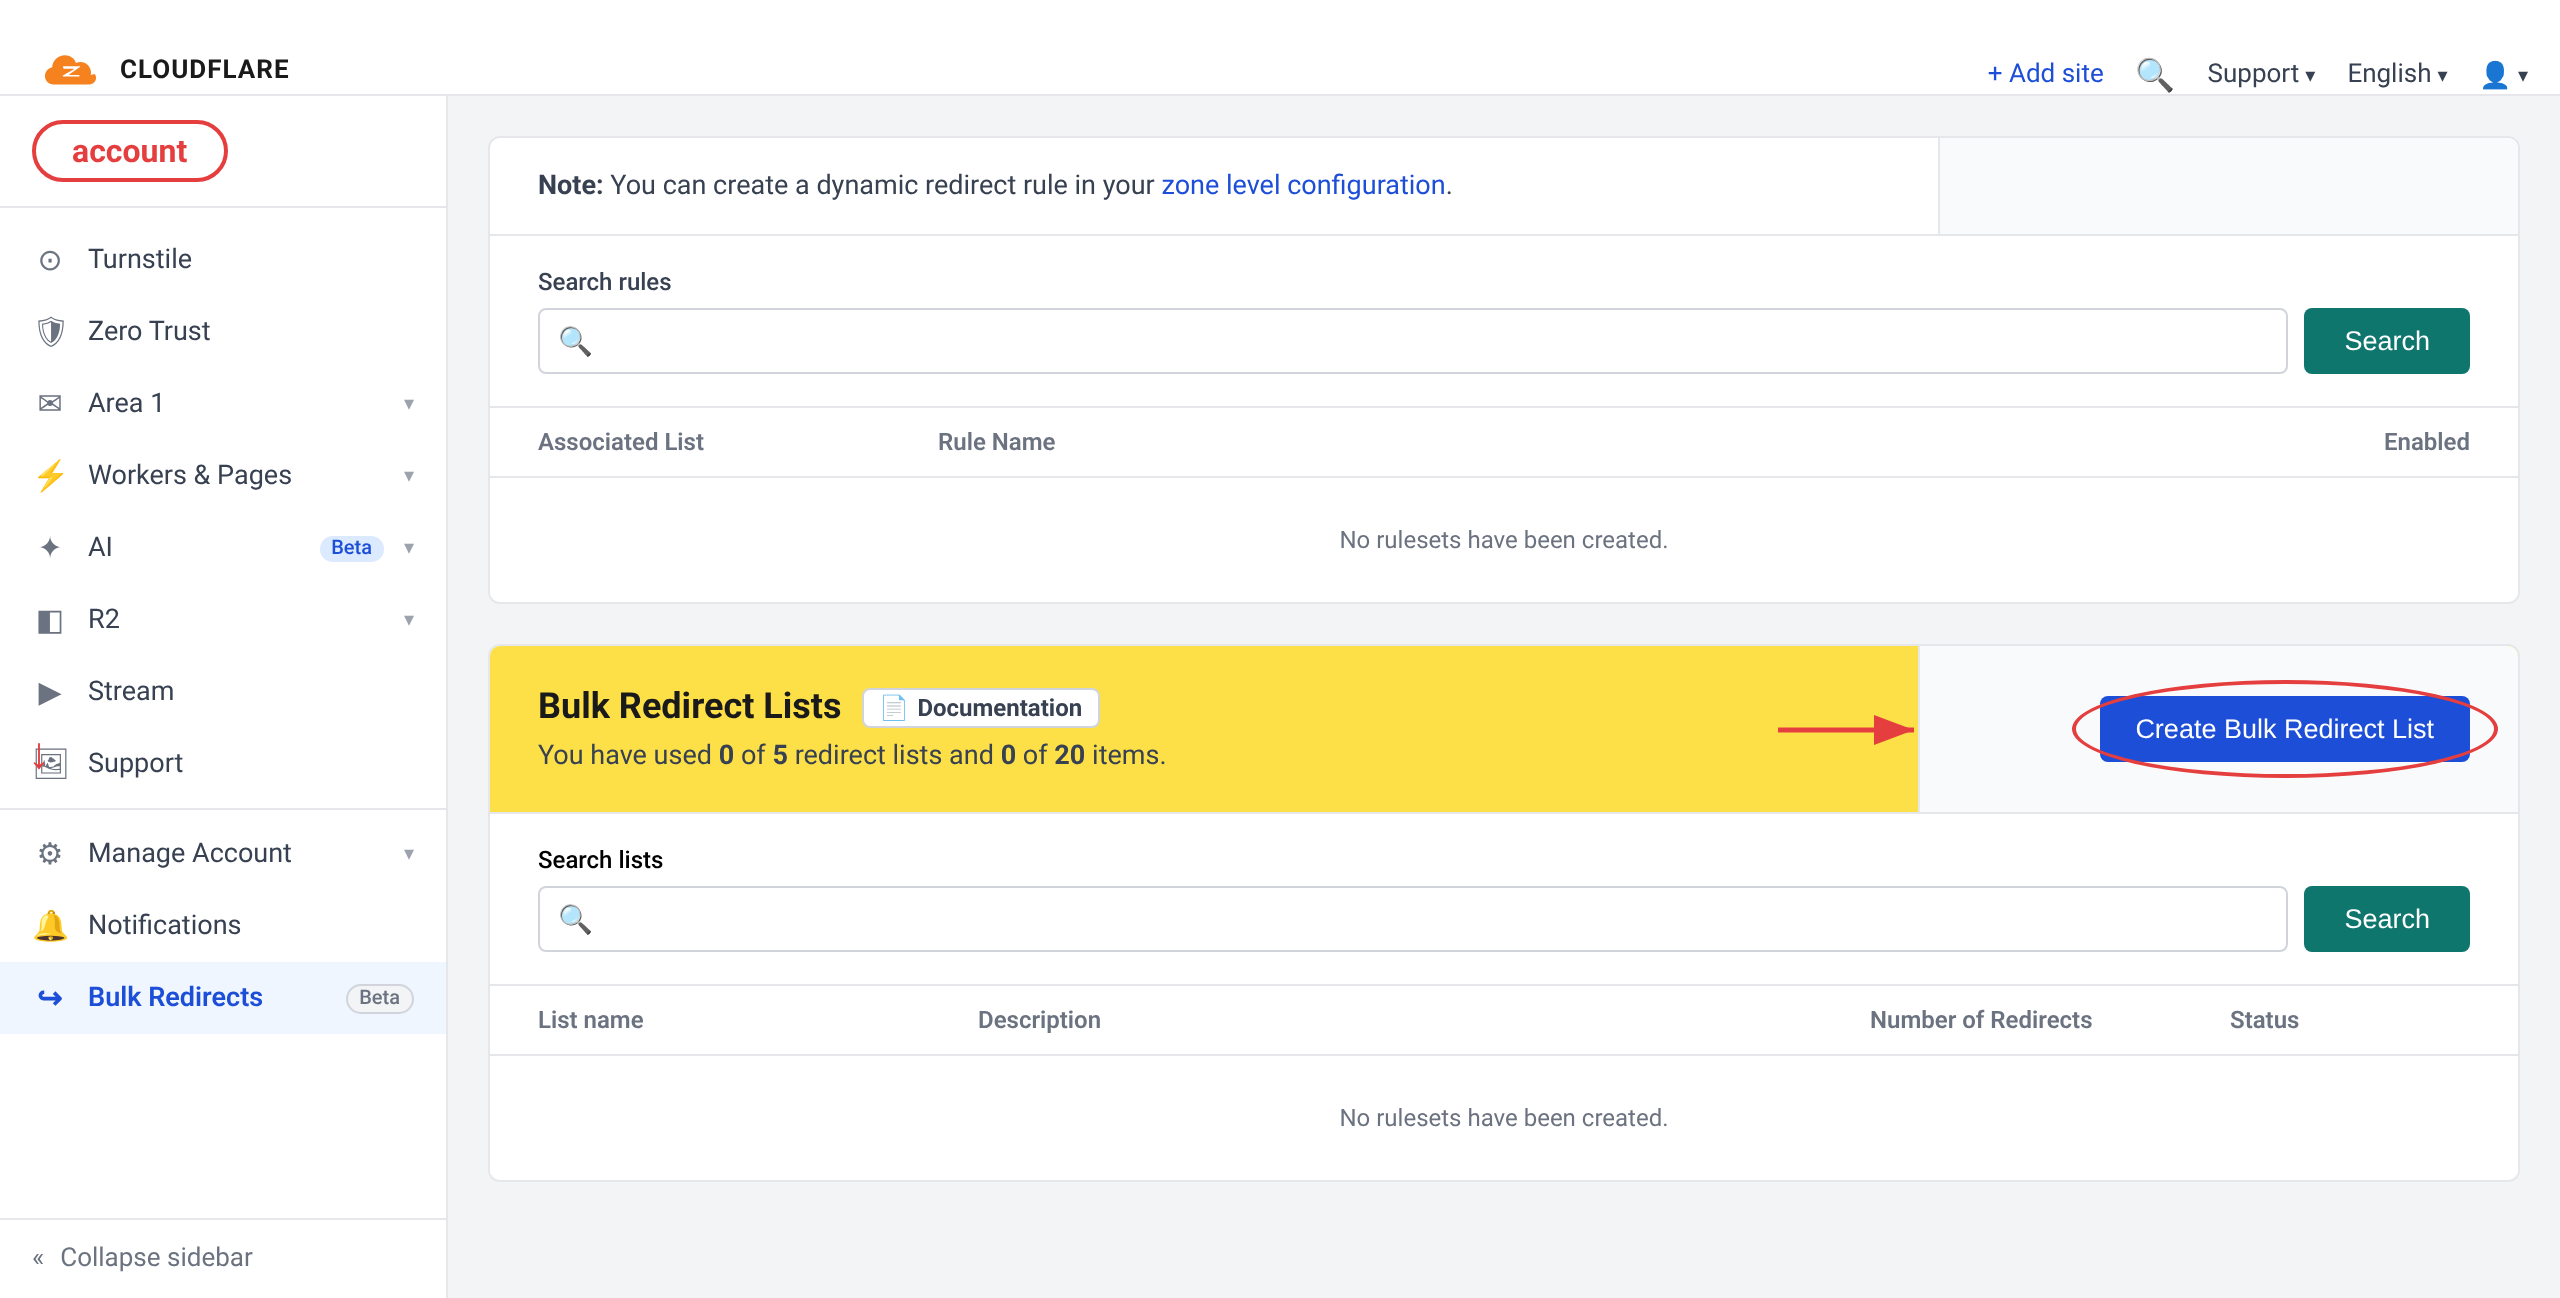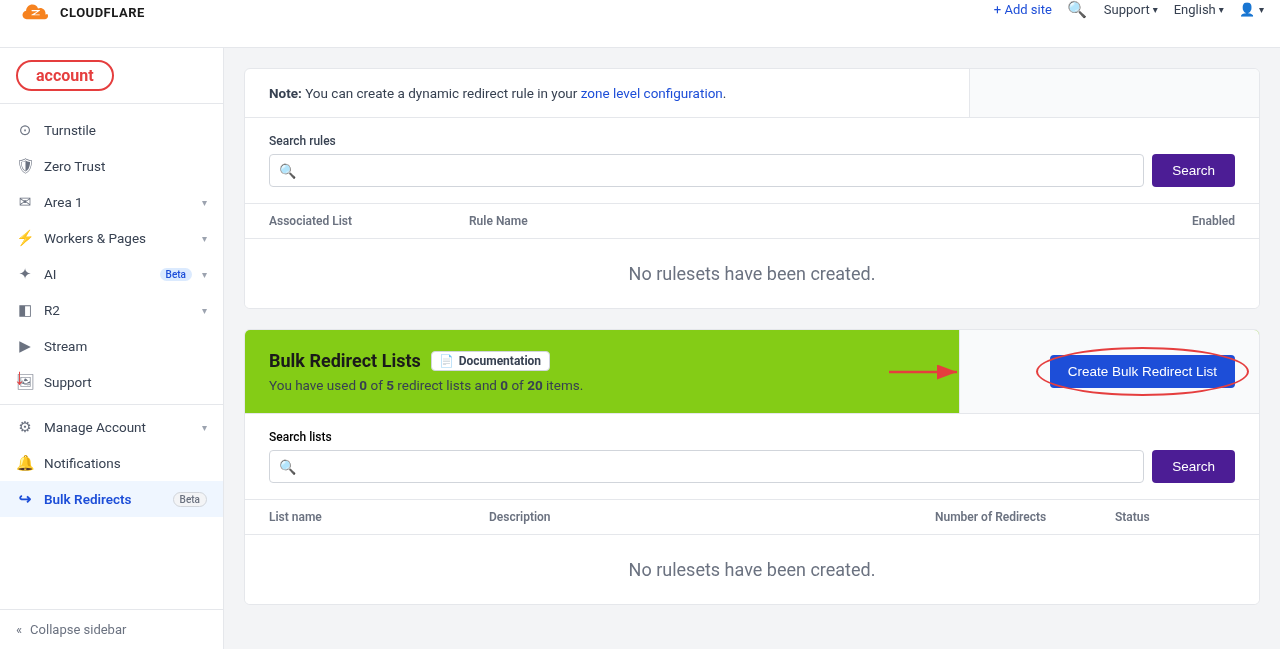--- a/index.html
+++ b/index.html
@@ -1,20 +1,20 @@
 <!DOCTYPE html>
 <html><head>
   <meta charset="utf-8">
   <style>
     * { box-sizing: border-box; margin: 0; padding: 0; }
     body { font-family: -apple-system, BlinkMacSystemFont, 'Segoe UI', Roboto, sans-serif; font-size: 14px; color: #1a1a1a; background: #f3f4f6; display: flex; flex-direction: column; height: 100vh; overflow: hidden; }
 
     
     .topnav {
-      display: flex; align-items: flex-start; background: #fff; border-bottom: 1px solid #e5e7eb;
+      display: flex; align-items: flex-end; background: #fff; border-bottom: 1px solid #e5e7eb;
       padding: 0 16px; height: 48px; flex-shrink: 0; justify-content: space-between; z-index: 10;
     }
     .topnav-left { display: flex; align-items: center; gap: 8px; }
     .logo-area { display: flex; align-items: center; gap: 8px; }
     .logo-icon { width: 36px; height: 24px; }
     .logo-text { font-weight: 700; font-size: 13px; color: #1a1a1a; letter-spacing: 0.5px; }
     .topnav-right { display: flex; align-items: center; gap: 16px; font-size: 13px; color: #374151; }
     .topnav-right .add-site { display: flex; align-items: center; gap: 4px; color: #1d4ed8; font-size: 13px; cursor: pointer; }
     .topnav-icon { cursor: pointer; color: #6b7280; font-size: 16px; }
     .topnav-support { display: flex; align-items: center; gap: 3px; cursor: pointer; color: #374151; }
@@ -65,39 +65,39 @@
     .search-input-wrap .search-icon-inner {
       position: absolute; left: 10px; top: 50%; transform: translateY(-50%);
       color: #9ca3af; font-size: 14px; pointer-events: none;
     }
     .search-input {
       width: 100%; padding: 8px 10px 8px 32px;
       border: 1px solid #d1d5db; border-radius: 4px; font-size: 13.5px;
       outline: none; color: #374151;
     }
     .btn-search {
-      background: #4c1d95; color: #fff; border: none; border-radius: 4px;
+      background: #0f766e; color: #fff; border: none; border-radius: 4px;
       padding: 8px 20px; font-size: 13.5px; font-weight: 500; cursor: pointer; white-space: nowrap;
     }
 
     
     .table-header {
       display: grid; background: #fff; border-bottom: 1px solid #e5e7eb;
       padding: 10px 24px; font-size: 12px; color: #6b7280; font-weight: 600;
     }
     .table-header.rules-table { grid-template-columns: 200px 1fr 120px; }
     .table-header.lists-table { grid-template-columns: 220px 1fr 180px 120px; }
     .table-empty {
-      padding: 24px; text-align: center; color: #6b7280; font-size: 18px;
+      padding: 24px; text-align: center; color: #6b7280; font-size: 12px;
       background: #fff;
     }
 
     
     .section-header {
-      display: flex; align-items: flex-start; background: #84cc16; gap: 41px;
+      display: flex; align-items: flex-start; background: #fde047; gap: 41px;
     }
     .section-header-left { flex: 1; padding: 20px 24px; }
     .section-header-right {
       background: #f9fafb; border-left: 1px solid #e5e7eb;
       min-width: 300px; align-self: stretch; display: flex; align-items: center; justify-content: flex-end;
       padding: 20px 24px; position: relative;
     }
     .section-title { font-size: 18px; font-weight: 700; color: #1a1a1a; display: flex; align-items: center; gap: 10px; }
     .section-subtitle { font-size: 13.5px; color: #374151; margin-top: 6px; }
     .section-subtitle strong { font-weight: 700; }

